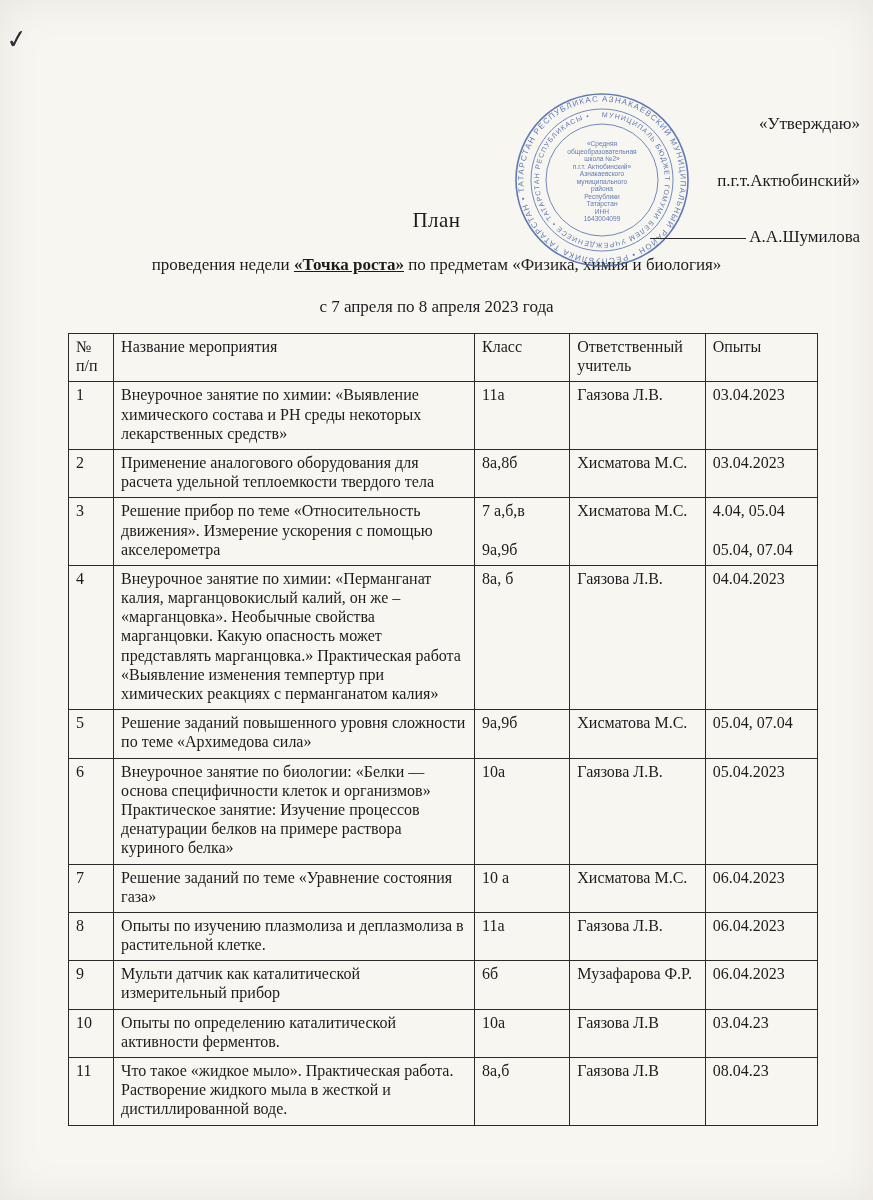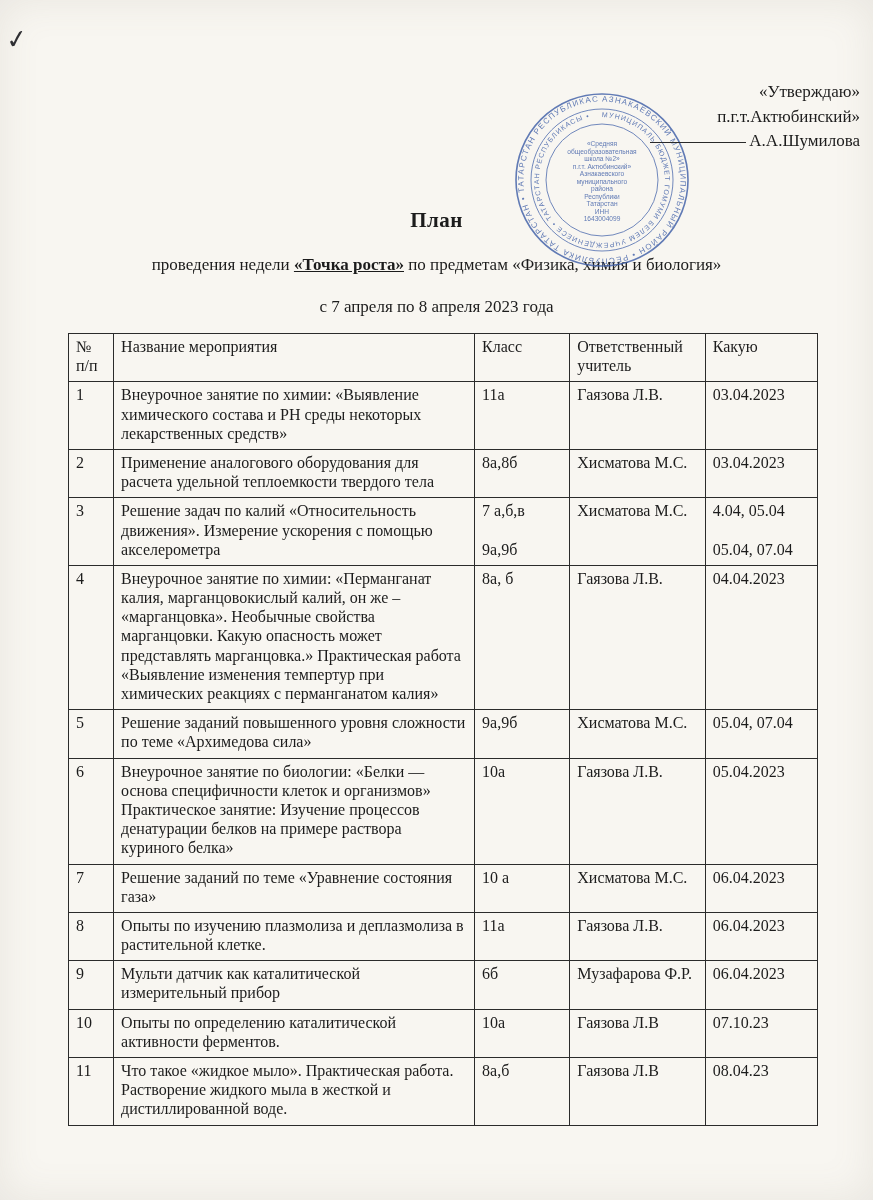--- a/index.html
+++ b/index.html
@@ -11,33 +11,33 @@
     box-shadow:inset 0 0 40px rgba(120,115,100,0.12);
   }
   .check{
     position:absolute;left:6px;top:24px;font-size:26px;color:#2f2f33;
     transform:rotate(-8deg);font-family:"DejaVu Sans",sans-serif;
   }
   .approval{
     position:absolute;top:80px;right:13px;text-align:right;
     font-size:17px;line-height:1.45;z-index:2;
   }
-  .approval div{white-space:nowrap;}
+  .approval div{white-space:nowrap;margin-top:32px;}
   .sig-line{
     display:inline-block;width:96px;border-bottom:1.4px solid #2a2a2a;
     margin-right:3px;transform:translateY(-3px);
   }
   .stamp{
     position:absolute;left:512px;top:90px;width:180px;height:180px;
     color:#4060a8;opacity:.82;z-index:1;
     font-family:"Liberation Sans","DejaVu Sans",sans-serif;
   }
   .stamp text{fill:currentColor;}
   .headline{
-    margin:208px 4px 0;text-align:center;font-size:21px;font-weight:bold;
+    margin:208px 4px 0;text-align:center;font-size:21px;font-weight:normal;
     letter-spacing:.5px;position:relative;z-index:2;
   }
   .sub{text-align:center;font-size:17px;margin-top:22px;}
   .sub .bold-u{font-weight:bold;text-decoration:underline;text-align:right;}
   table.plan{
     border-collapse:collapse;margin:16px 0 0 68px;width:750px;
     font-size:16px;line-height:1.2;table-layout:fixed;
   }
   .plan th,.plan td{
     border:1px solid #2b2b2b;padding:3px 7px 6px;vertical-align:top;
@@ -107,41 +107,41 @@
         <col class="w-teacher">
         <col class="w-date">
     </colgroup>
     <thead>
       <tr>
         <th>№
 п/п</th>
         <th>Название мероприятия</th>
         <th>Класс</th>
         <th>Ответственный учитель</th>
-        <th>Какую</th>
+        <th>Опыты</th>
       </tr>
     </thead>
     <tbody>
       <tr>
         <td>1</td>
         <td>Внеурочное занятие по химии: «Выявление химического состава и PH среды некоторых лекарственных средств»</td>
         <td>11а</td>
         <td>Гаязова Л.В.</td>
         <td>03.04.2023</td>
       </tr>
       <tr>
         <td>2</td>
         <td>Применение аналогового оборудования для расчета удельной теплоемкости твердого тела</td>
         <td>8а,8б</td>
         <td>Хисматова М.С.</td>
         <td>03.04.2023</td>
       </tr>
       <tr>
         <td>3</td>
-        <td>Решение задач по калий «Относительность движения». Измерение ускорения с помощью акселерометра</td>
+        <td>Решение прибор по теме «Относительность движения». Измерение ускорения с помощью акселерометра</td>
         <td>7 а,б,в
 
 9а,9б</td>
         <td>Хисматова М.С.</td>
         <td>4.04, 05.04
 
 05.04, 07.04</td>
       </tr>
       <tr>
         <td>4</td>
@@ -183,21 +183,21 @@
         <td>Мульти датчик как каталитической измерительный прибор</td>
         <td>6б</td>
         <td>Музафарова Ф.Р.</td>
         <td>06.04.2023</td>
       </tr>
       <tr>
         <td>10</td>
         <td>Опыты по определению каталитической активности ферментов.</td>
         <td>10а</td>
         <td>Гаязова Л.В</td>
-        <td>07.10.23</td>
+        <td>03.04.23</td>
       </tr>
       <tr>
         <td>11</td>
         <td>Что такое «жидкое мыло». Практическая работа. Растворение жидкого мыла в жесткой и дистиллированной воде.</td>
         <td>8а,б</td>
         <td>Гаязова Л.В</td>
         <td>08.04.23</td>
       </tr>
     </tbody>
   </table>

